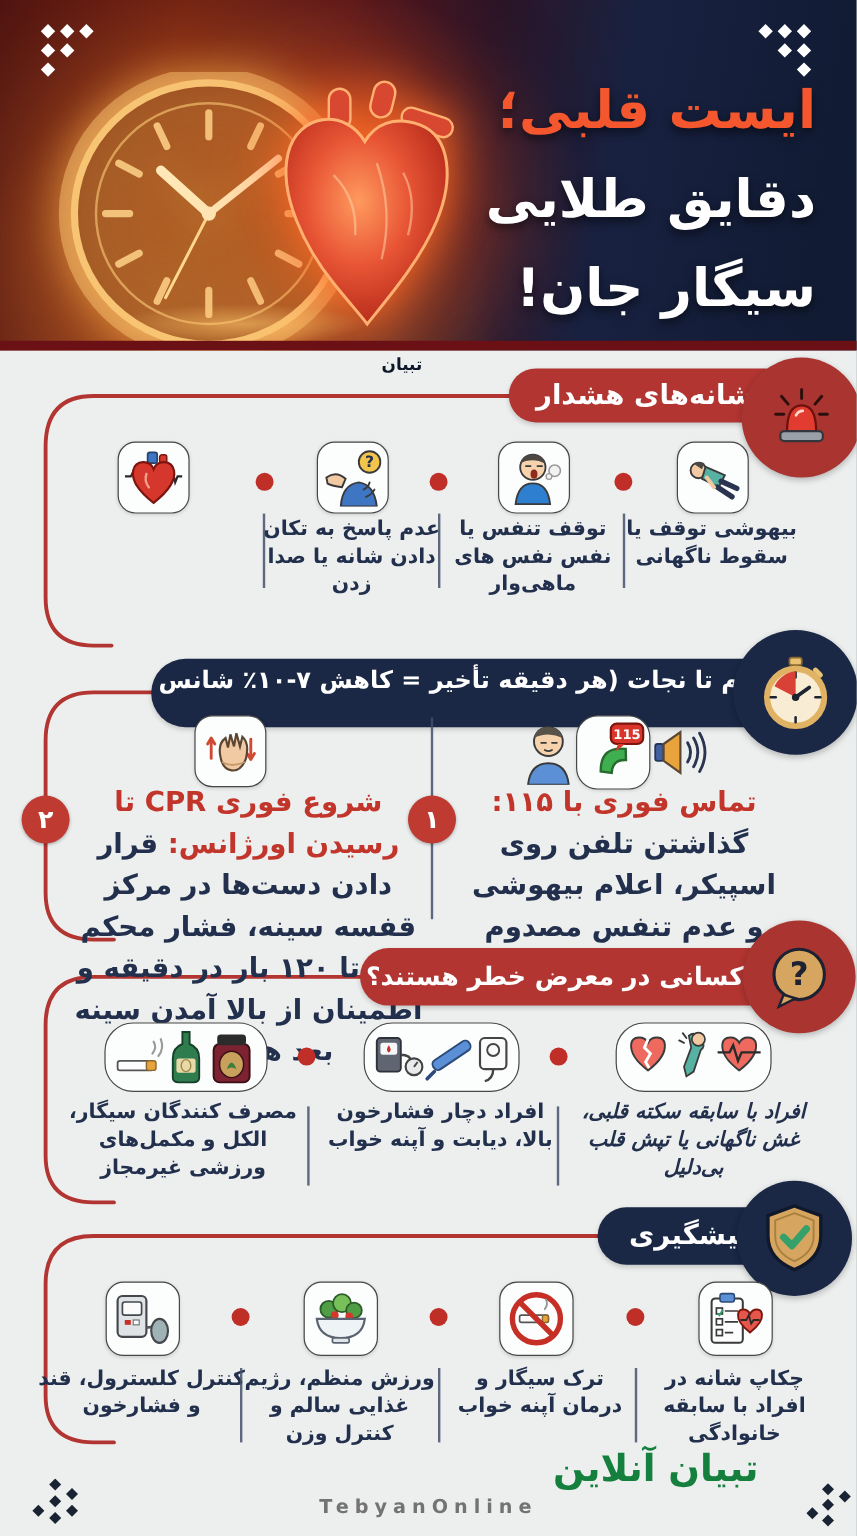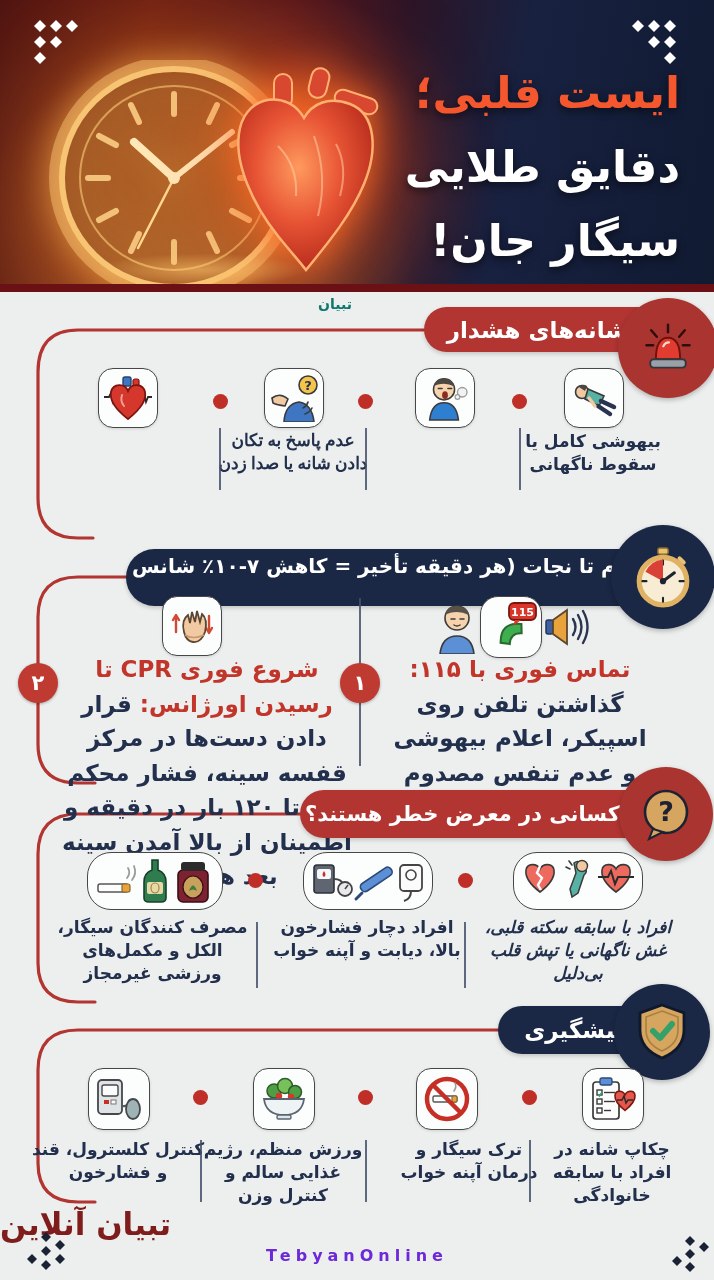--- a/index.html
+++ b/index.html
@@ -19,21 +19,21 @@
   .hero-strip{left:0;top:284px;width:714px;height:8px;background:#6b1014;}
   .clock-glow{filter:drop-shadow(0 0 16px rgba(255,185,80,.95)) drop-shadow(0 0 40px rgba(255,140,40,.55));}
   .heart-glow{filter:drop-shadow(0 0 18px rgba(255,110,40,.9)) drop-shadow(0 0 46px rgba(255,70,20,.5));}
   .ground-glow{left:85px;top:252px;width:230px;height:36px;border-radius:50%;
     background:radial-gradient(ellipse at center, rgba(255,200,110,.55), transparent 65%);}
   .hero-title{right:34px;top:56px;width:420px;text-align:right;}
   .hero-title div{font-weight:700;font-size:44px;line-height:74px;letter-spacing:-1px;
     text-shadow:0 3px 8px rgba(0,0,0,.55);}
   .t-orange{color:#f4572e;}
   .t-white{color:#ffffff;}
-  .hero-watermark{left:318px;top:296px;font-size:14px;color:#0f766e;font-weight:700;}
+  .hero-watermark{left:318px;top:296px;font-size:14px;color:#0f172a;font-weight:700;}
 
   
   .pill{display:flex;align-items:center;justify-content:center;color:#fff;font-weight:700;
         box-shadow:0 2px 4px rgba(0,0,0,.18);}
   .pill-red{background:#b23531;}
   .pill-navy{background:#1a2745;}
   .sec-circle{border-radius:50%;display:flex;align-items:center;justify-content:center;
         box-shadow:0 2px 5px rgba(0,0,0,.25);}
   .sc-red{background:#a93430;}
   .sc-navy{background:#1a2745;}
@@ -46,23 +46,23 @@
   .itext{color:#22304d;font-weight:700;font-size:17px;line-height:1.35;text-align:center;}
   .dot{width:15px;height:15px;border-radius:50%;background:#bf2e27;}
   .vdiv{width:2px;background:#44506a;opacity:.85;}
   .lead{color:#c2352b;}
   .step-text{margin:0;color:#22304d;font-weight:700;font-size:23px;line-height:1.5;text-align:center;}
   .badge{width:40px;height:40px;border-radius:50%;background:#bf3a31;color:#fff;
          display:flex;align-items:center;justify-content:center;font-size:21px;font-weight:700;
          box-shadow:0 1px 3px rgba(0,0,0,.3);}
 
   
-  .brand-fa{left:0;top:1206px;width:632px;text-align:left;font-size:31px;font-weight:700;color:#7f1d1d;}
+  .brand-fa{left:0;top:1206px;width:632px;text-align:right;font-size:31px;font-weight:700;color:#15803d;}
   .brand-en{left:0;top:1246px;width:714px;text-align:center;font-size:16px;font-weight:700;
-            letter-spacing:5px;color:#6d28d9;}
+            letter-spacing:5px;color:#737373;}
 </style>
 </head>
 <body>
 
 <div class="page">
 
   <div class="abs hero">
 
     <svg class="abs clock-glow" style="left:46px;top:60px" width="256" height="236" viewBox="0 0 256 236">
       <ellipse cx="128" cy="118" rx="118" ry="115" fill="none" stroke="rgba(255,205,120,.45)" stroke-width="14"></ellipse>
@@ -191,22 +191,23 @@
       <rect x="29" y="4" width="6" height="7" rx="2" fill="#d6372c" stroke="#7c150f" stroke-width="1.2"></rect>
       <path d="M24 16 C21 8 9 8 7 17 C5 27 15 37 24 44 C33 37 43 27 41 17 C39 8 27 8 24 16 Z" fill="#d6372c" stroke="#7c150f" stroke-width="1.8"></path>
       <path d="M18 20 Q16 26 20 31" stroke="#f5a08f" stroke-width="2" fill="none" stroke-linecap="round"></path>
     </svg>
   </div>
 
   <div class="abs dot" style="left:512px;top:394px;"></div>
   <div class="abs dot" style="left:358px;top:394px;"></div>
   <div class="abs dot" style="left:213px;top:394px;"></div>
 
-  <div class="abs itext fa" style="left:518px;top:430px;width:150px;">بیهوشی کامل یا سقوط ناگهانی</div>
-  <div class="abs itext fa" style="left:218px;top:430px;width:150px;font-family:Liberation Serif, serif;">عدم پاسخ به تکان دادن شانه یا صدا زدن</div>
+  <div class="abs itext fa" style="left:518px;top:430px;width:150px;">بیهوشی توقف یا سقوط ناگهانی</div>
+  <div class="abs itext fa" style="left:374px;top:430px;width:140px;">توقف تنفس یا نفس نفس های ماهی‌وار</div>
+  <div class="abs itext fa" style="left:218px;top:430px;width:150px;">عدم پاسخ به تکان دادن شانه یا صدا زدن</div>
 
   <div class="abs vdiv" style="left:519px;top:428px;height:62px;"></div>
   <div class="abs vdiv" style="left:365px;top:428px;height:62px;"></div>
   <div class="abs vdiv" style="left:219px;top:428px;height:62px;"></div>
 
   <div class="abs pill pill-navy fa" style="left:126px;top:549px;width:528px;height:57px;border-radius:29px;font-size:20px;">۲ گام تا نجات (هر دقیقه تأخیر = کاهش ۷-۱۰٪ شانس بقا)</div>
   <div class="abs sec-circle sc-navy" style="left:611px;top:525px;width:104px;height:104px;">
     <svg width="62" height="62" viewBox="0 0 60 60">
       <rect x="25" y="2" width="10" height="6" rx="2" fill="#e8c173" stroke="#8a6a2f" stroke-width="1.4"></rect>
       <line x1="30" y1="8" x2="30" y2="12" stroke="#8a6a2f" stroke-width="2.5"></line>
@@ -384,21 +385,21 @@
       <path d="M27 30 Q34 31 35 24" stroke="#55595e" stroke-width="2.2" fill="none"></path>
       <ellipse cx="38" cy="33" rx="7" ry="10" fill="#9fb3b6" stroke="#44484d" stroke-width="1.8"></ellipse>
     </svg>
   </div>
 
   <div class="abs dot" style="left:522px;top:1090px;"></div>
   <div class="abs dot" style="left:358px;top:1090px;"></div>
   <div class="abs dot" style="left:193px;top:1090px;"></div>
 
   <div class="abs itext fa" style="left:532px;top:1138px;width:160px;">چکاپ شانه در افراد با سابقه خانوادگی</div>
-  <div class="abs itext fa" style="left:365px;top:1138px;width:160px;padding-left:24px;">ترک سیگار و درمان آپنه خواب</div>
+  <div class="abs itext fa" style="left:346px;top:1138px;width:160px;padding-left:24px;">ترک سیگار و درمان آپنه خواب</div>
   <div class="abs itext fa" style="left:198px;top:1138px;width:170px;">ورزش منظم، رژیم غذایی سالم و کنترل وزن</div>
   <div class="abs itext fa" style="left:30px;top:1138px;width:176px;">کنترل کلسترول، قند و فشارخون</div>
 
   <div class="abs vdiv" style="left:529px;top:1140px;height:62px;"></div>
   <div class="abs vdiv" style="left:365px;top:1140px;height:62px;"></div>
   <div class="abs vdiv" style="left:200px;top:1140px;height:62px;"></div>
 
   <div class="abs brand-fa fa">تبیان آنلاین</div>
   <div class="abs brand-en">TebyanOnline</div>
 

